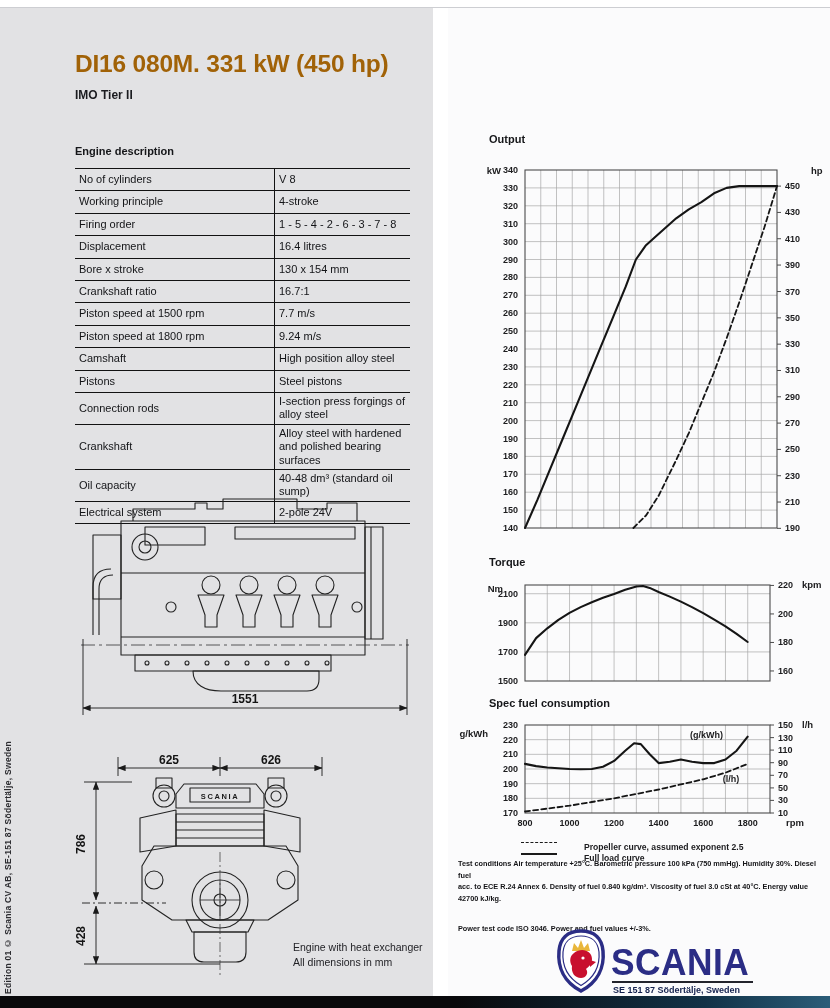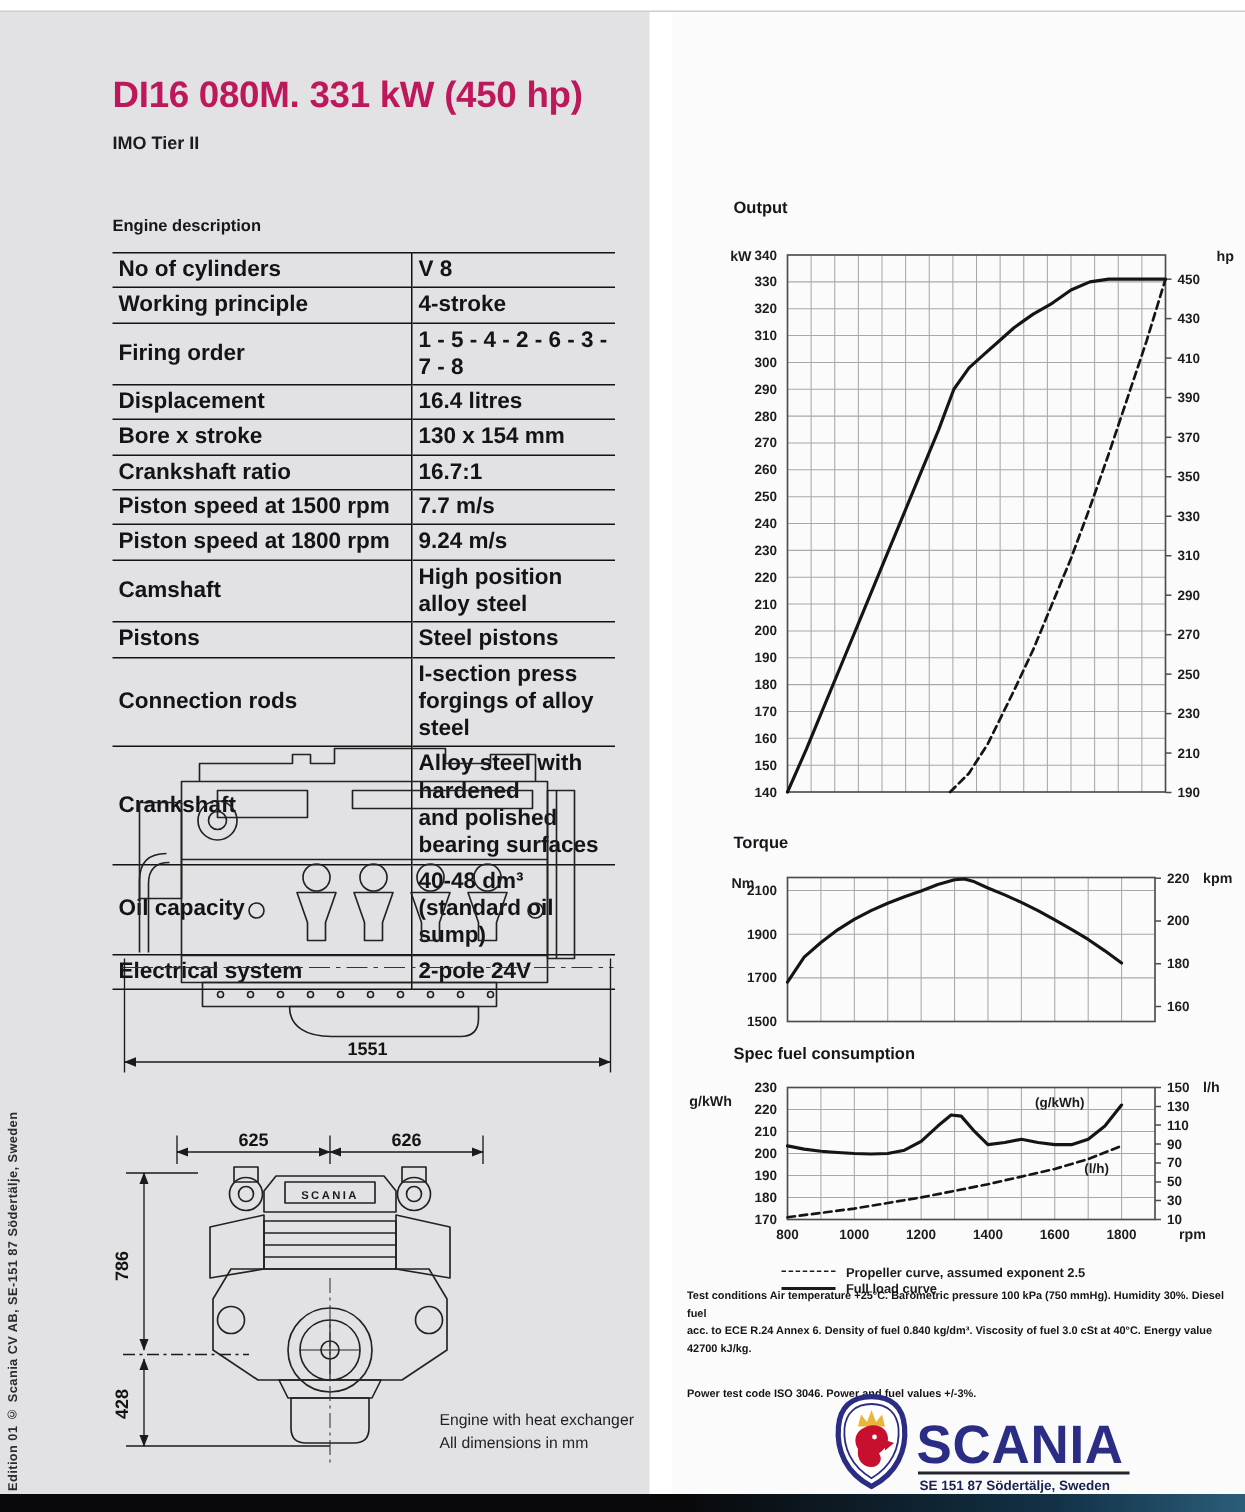--- a/index.html
+++ b/index.html
@@ -3,38 +3,38 @@
 <meta charset="utf-8">
 <style>
   html,body{margin:0;padding:0;background:#ffffff;font-family:"Liberation Sans",sans-serif;}
   #page{position:relative;width:830px;height:1008px;overflow:hidden;background:#ffffff;}
   .abs{position:absolute;}
   .top-strip{left:0;top:0;width:830px;height:7px;background:#ffffff;border-bottom:1px solid #cdced2;}
   .left-bg{left:0;top:8px;width:433px;height:988px;background:#e2e2e4;}
   .right-bg{left:448px;top:8px;width:382px;height:988px;background:#fbfbfc;}
   .edition-note{left:3px;top:698px;width:16px;height:296px;writing-mode:vertical-rl;transform:rotate(180deg);
     font-size:8.5px;font-weight:700;color:#2c2c30;letter-spacing:.3px;white-space:nowrap;}
-  .title{left:75px;top:50px;margin:0;font-size:24.5px;font-weight:700;color:#be185d;letter-spacing:-.2px;}
+  .title{left:75px;top:50px;margin:0;font-size:24.5px;font-weight:700;color:#a16207;letter-spacing:-.2px;}
   .subtitle{left:75px;top:88px;font-size:12px;font-weight:700;color:#1b1c20;}
   .section-heading{font-size:11px;font-weight:700;color:#151619;z-index:5;}
   .spec-table{left:75px;top:168px;width:335px;border-collapse:collapse;}
-  .spec-table td{font-size:15px;font-weight:700;color:#131417;border-top:1.4px solid #121212;
+  .spec-table td{font-size:11px;font-weight:400;color:#131417;border-top:1.4px solid #121212;
     padding:2px 4px 2px 4px;height:17.4px;line-height:1.22;vertical-align:middle;margin-top:44px;}
   .spec-table tr:last-child td{border-bottom:1.4px solid #121212;}
   .spec-table td.lbl{width:191px;border-right:1.4px solid #121212;}
   .spec-table td.val{white-space:pre-line;}
   .chart{position:absolute;}
   .chart-svg{display:block;}
   .tick{font:700 9px "Liberation Sans",sans-serif;fill:#1c1c1e;}
   .unit{font:700 9.5px "Liberation Sans",sans-serif;fill:#1c1c1e;}
   .anno{font:700 9px "Liberation Sans",sans-serif;fill:#1c1c1e;}
   .dimlabel{font:700 12px "Liberation Sans",sans-serif;fill:#141414;}
   .brandtext{font:700 7.5px "Liberation Sans",sans-serif;letter-spacing:1.6px;fill:#1a1a1a;}
   .legend{left:521px;top:842px;}
-  .legend-row{display:flex;align-items:center;height:11px;}
+  .legend-row{display:flex;height:11px;gap:20px;}
   .legend-sample{display:inline-block;width:36px;margin-right:7px;}
   .legend-dash{border-top:1.6px dashed #1a1a1a;}
   .legend-solid{border-top:2.2px solid #1a1a1a;}
   .legend-label{font-size:8.6px;font-weight:700;color:#1b1b1e;}
   .testcond{left:458px;top:858px;width:368px;font-size:7.3px;font-weight:700;color:#141417;line-height:1.58;}
   .tc3{margin-top:19px;}
   .drawing-caption{left:293px;top:940px;font-size:10.5px;color:#232327;line-height:1.45;}
   .wordmark{left:611px;top:942px;font-size:36px;font-weight:700;color:var(--navy);letter-spacing:.5px;transform:scaleX(.98);transform-origin:left top;}
   .footer-line{left:612px;top:981px;width:141px;height:2px;background:#23242c;}
   .footer-address{left:613px;top:985px;font-size:9px;font-weight:700;color:#15224e;}

